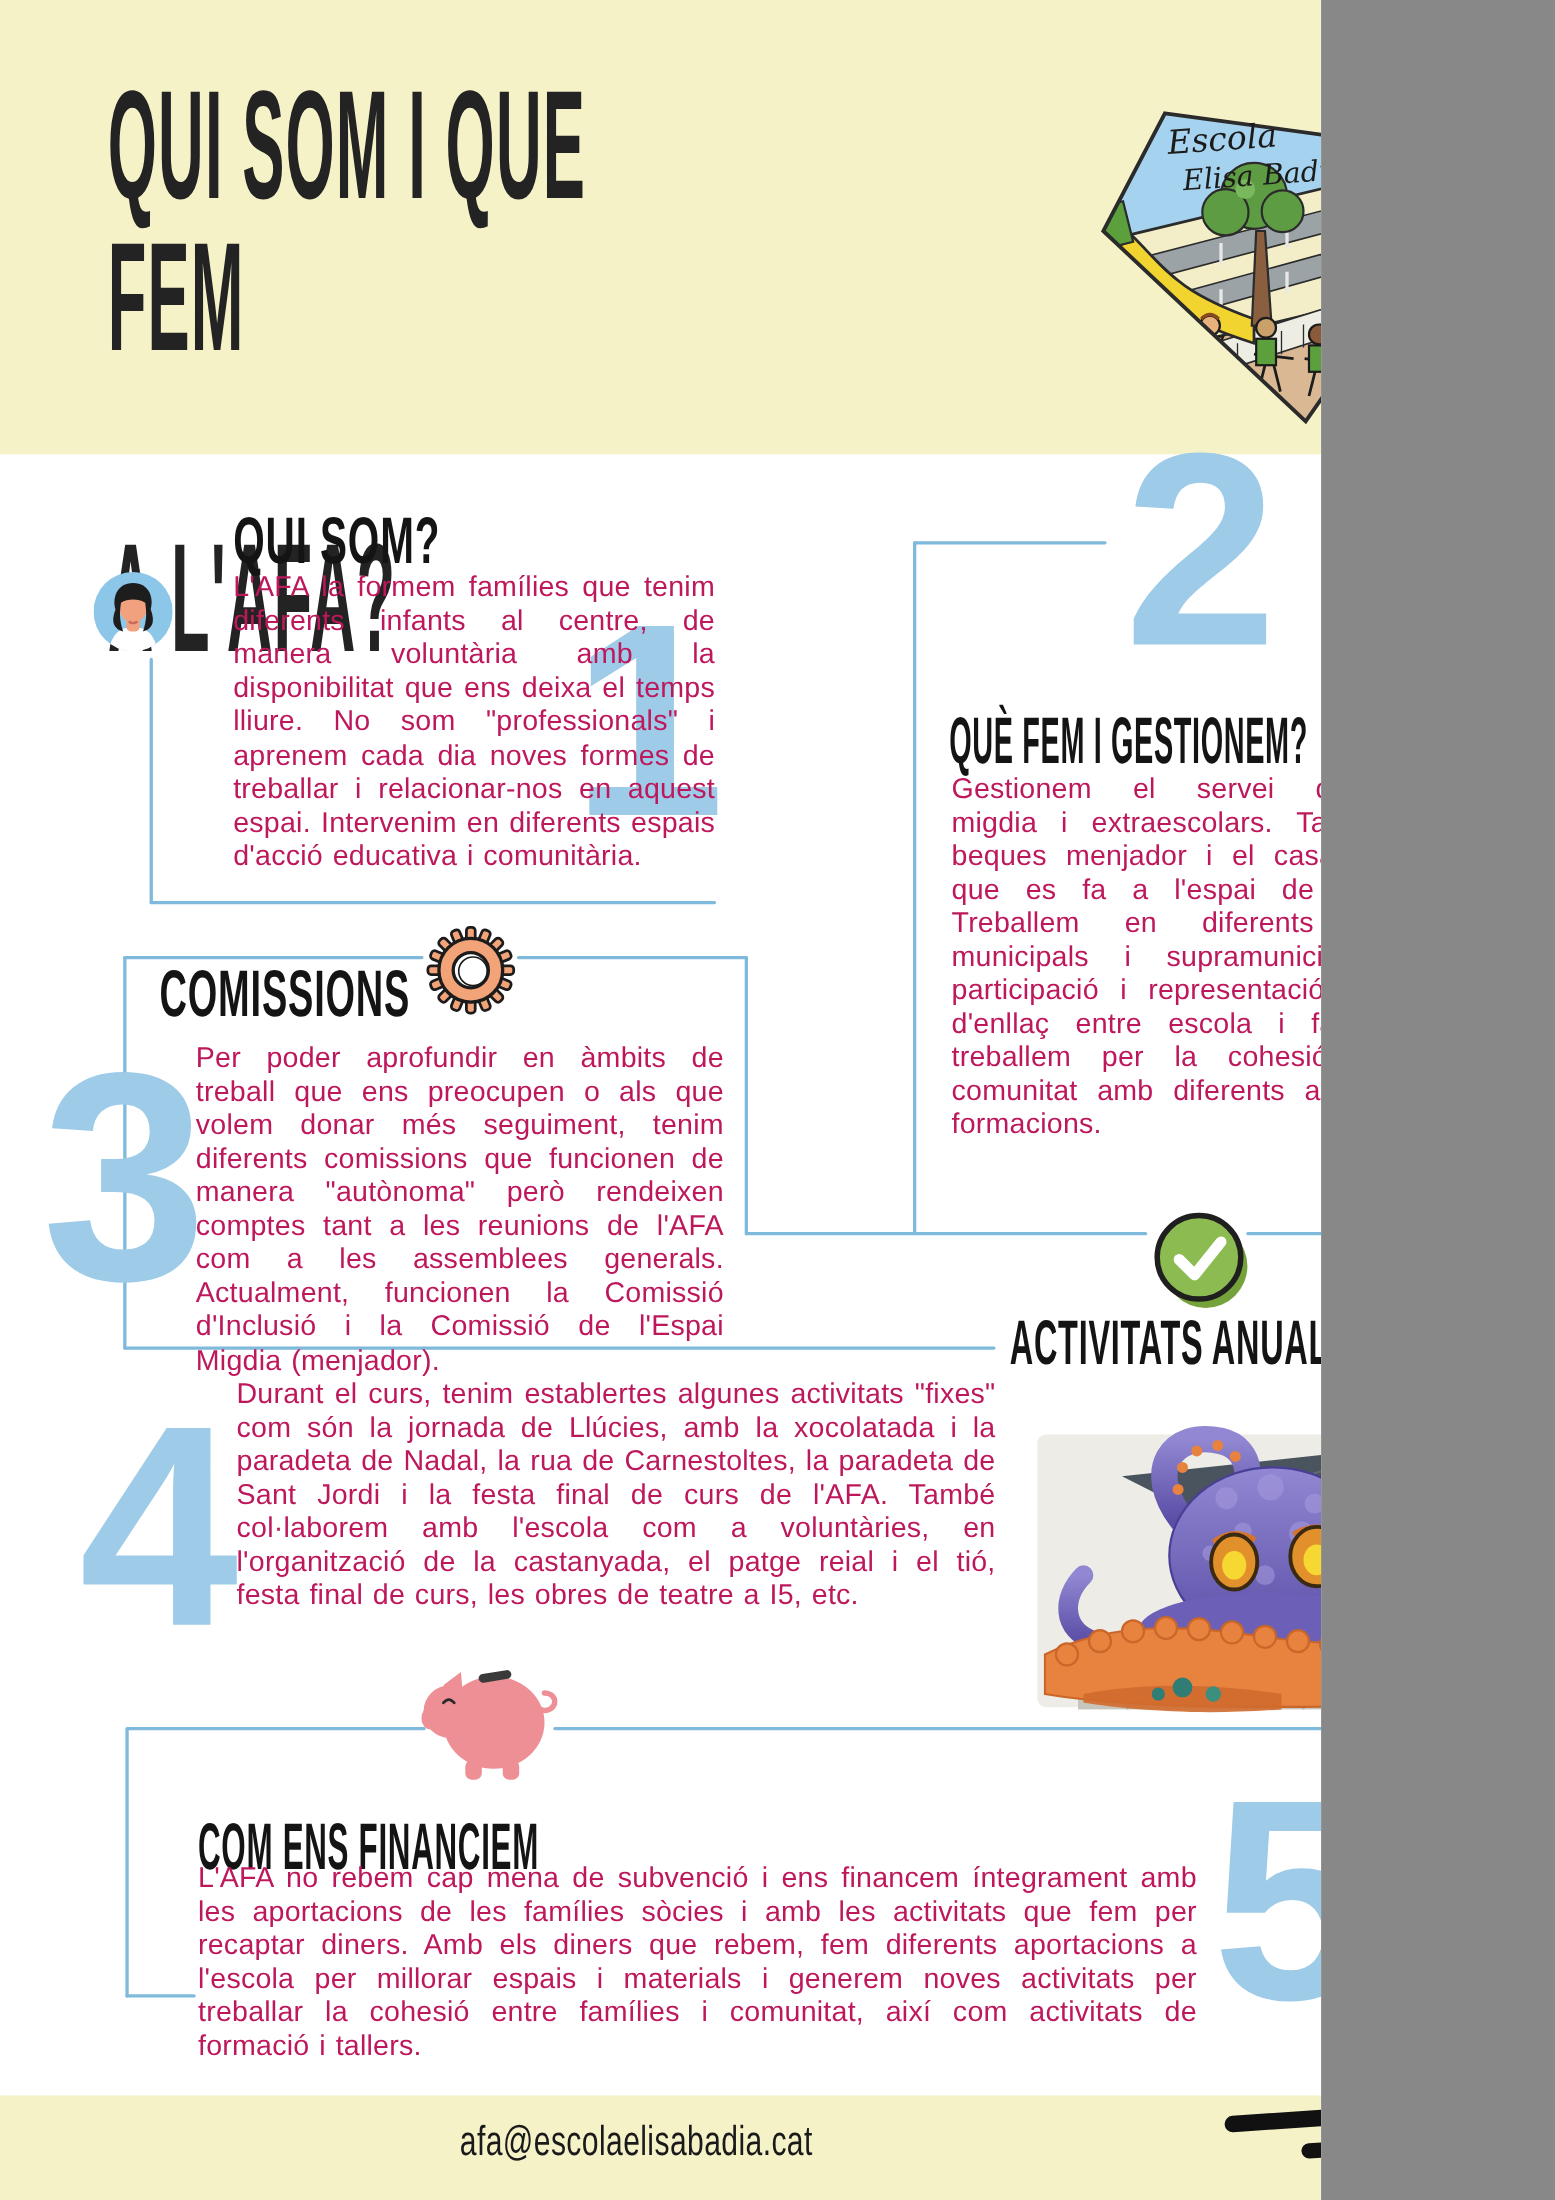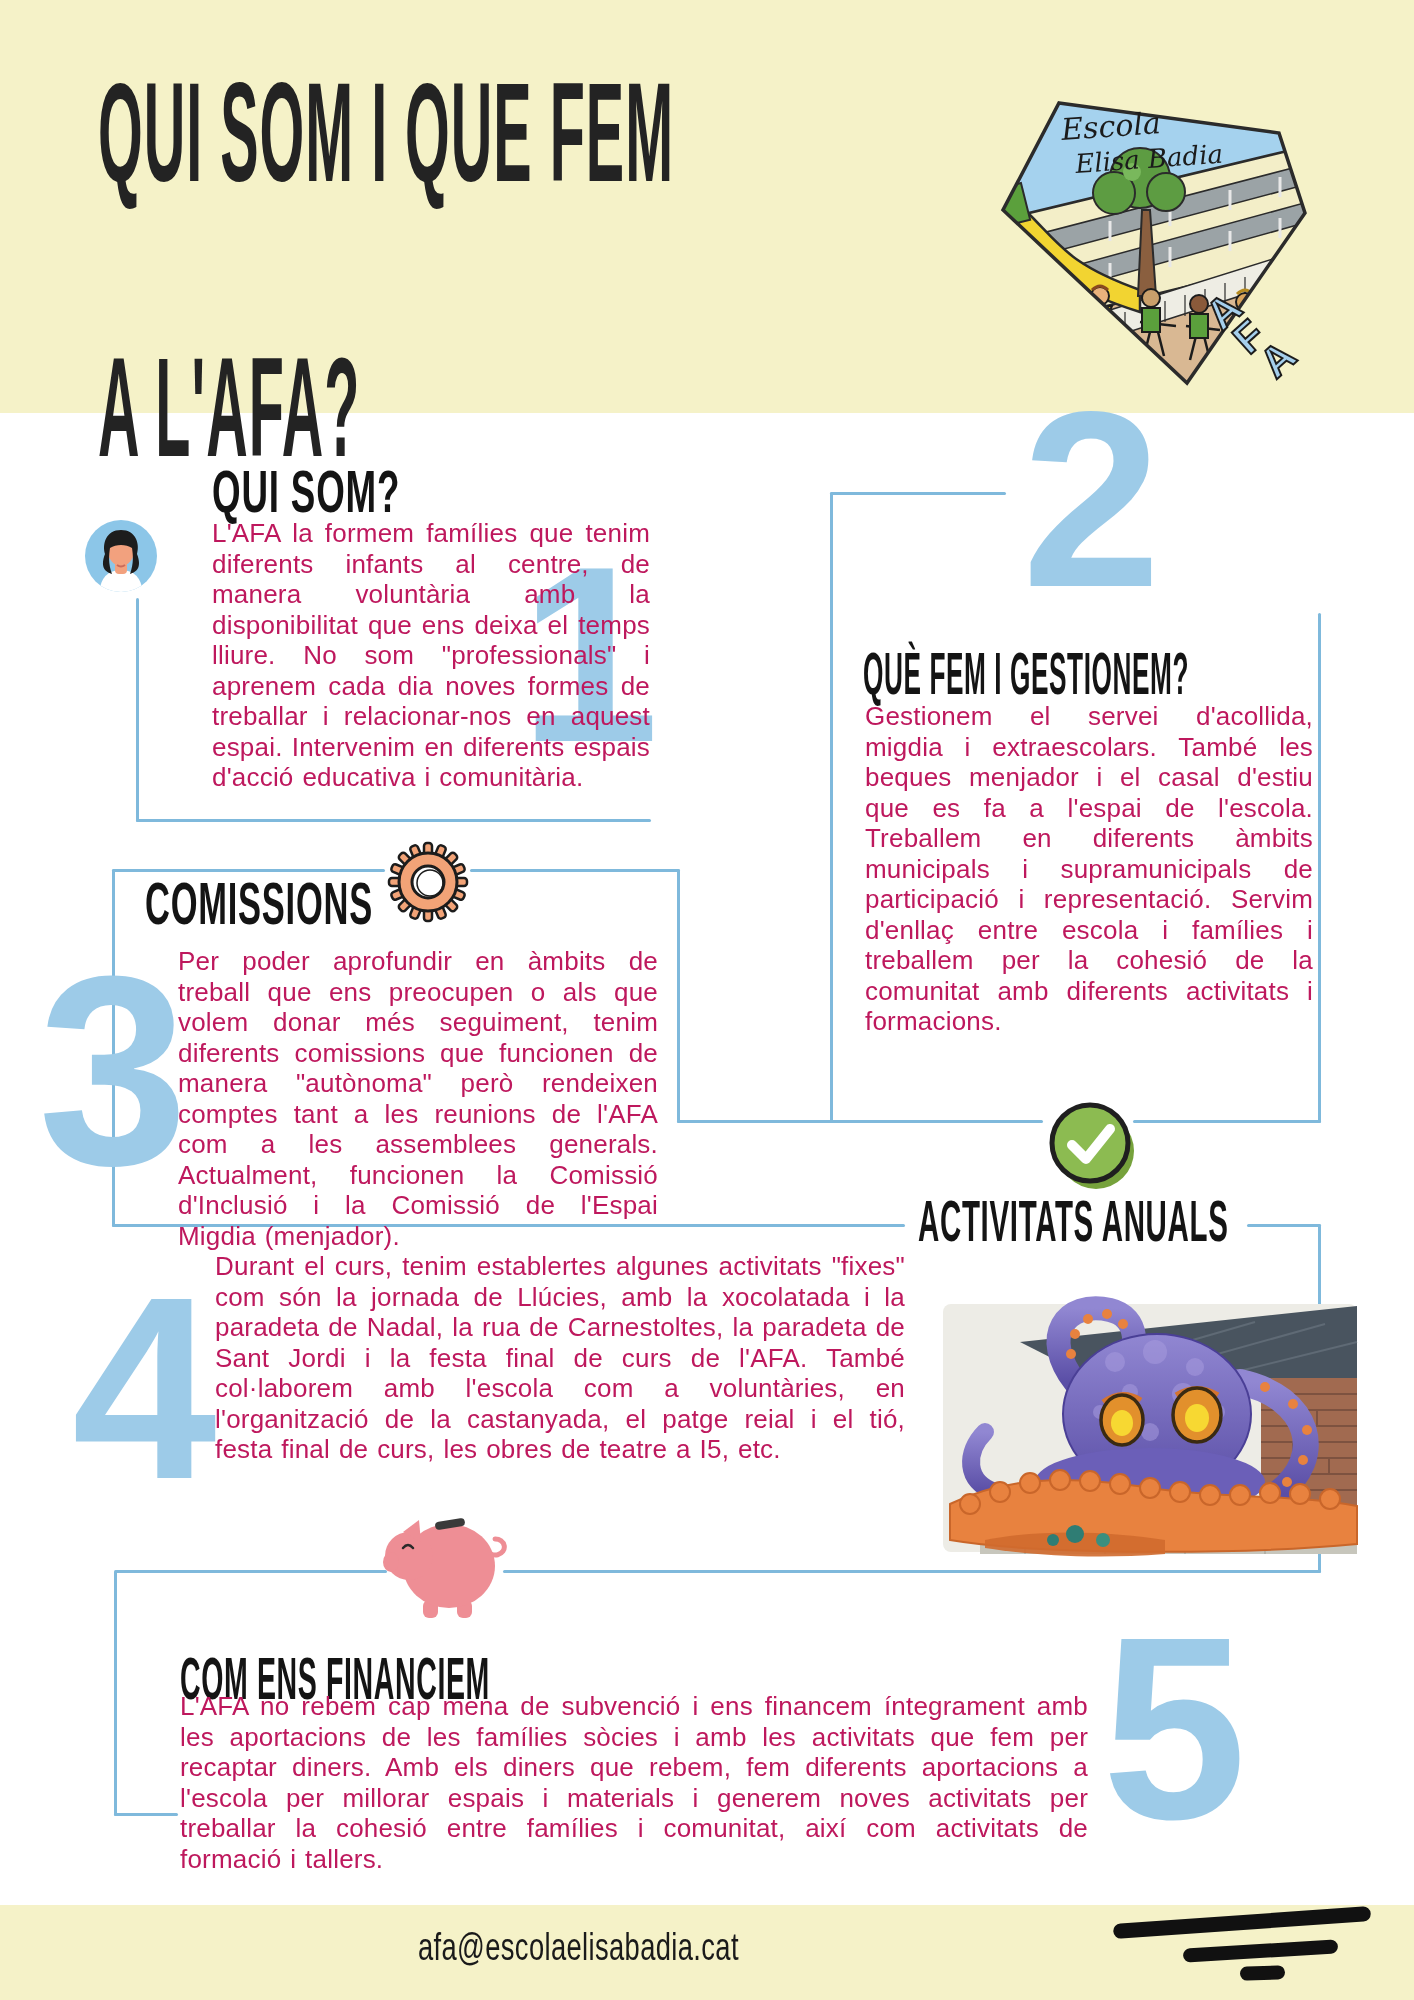--- a/index.html
+++ b/index.html
@@ -1,16 +1,16 @@
 <!DOCTYPE html>
 <html><head>
 <meta charset="utf-8">
 <style>
   html,body{margin:0;padding:0;background:#888;}
-  #poster{position:relative;width:1414px;height:2000px;background:#ffffff;overflow:hidden;
+  #poster{position:relative;width:1201px;height:2000px;background:#ffffff;overflow:hidden;
           font-family:"Liberation Sans",sans-serif;}
   .band{position:absolute;left:0;width:1414px;background:#f5f2c8;}
   .title{position:absolute;font-weight:bold;color:#232323;line-height:0.98em;white-space:pre-line;
          transform-origin:0 0;letter-spacing:2px;}
   .h{position:absolute;font-weight:bold;color:#141414;line-height:1;transform-origin:0 0;
      white-space:nowrap;letter-spacing:1px;}
   .body-text{position:absolute;font-size:26px;line-height:30.5px;text-align:justify;
              color:#be185d;letter-spacing:0.2px;word-spacing:1.5px;}
   .num{position:absolute;font-weight:bold;color:#9dcbe8;line-height:1;}
   .bline{position:absolute;background:#7fb9dc;border-radius:2px;}

